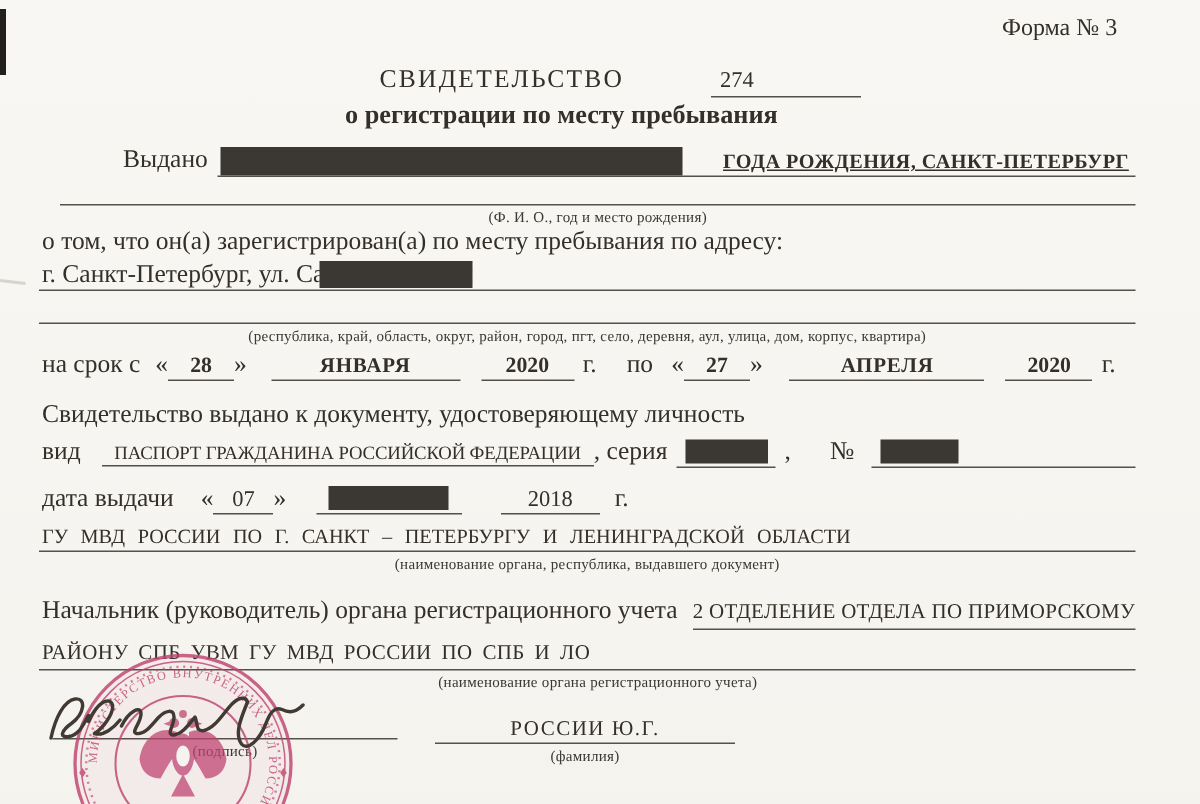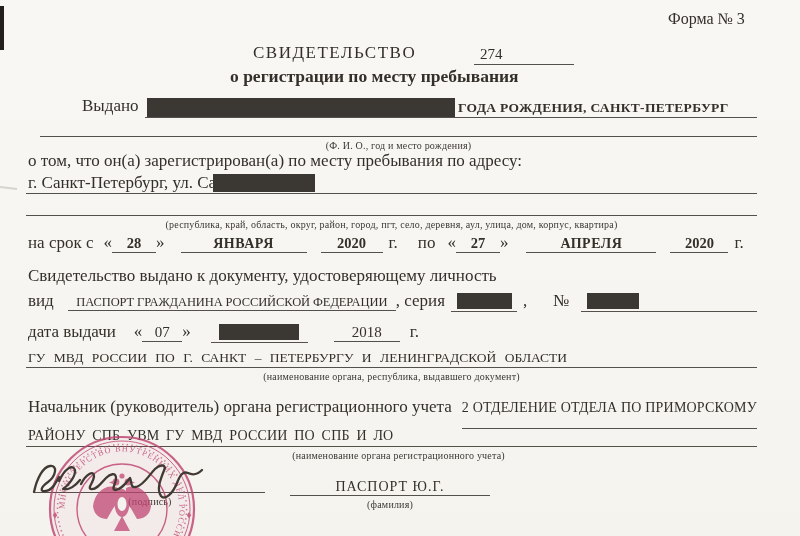--- a/index.html
+++ b/index.html
@@ -43,21 +43,21 @@
 
   <div class="abs" style="left:668px;top:10px;font-size:16px;white-space:nowrap;">Форма № 3</div>
 
   <div class="abs title" style="left:253px;top:43px;">СВИДЕТЕЛЬСТВО</div>
   <div class="abs num" style="left:480px;top:46px;">274</div>
   <div class="rule" style="left:474px;top:64px;width:100px;"></div>
   <div class="abs subtitle" style="left:230px;top:66px;font-weight:bold;">о регистрации по месту пребывания</div>
 
   <div class="abs body-text" style="left:82px;top:96px;">Выдано</div>
   <div class="abs redactbar" style="left:147px;top:98px;width:308px;height:19px;"></div>
-  <div class="abs bold-caps" style="left:458px;top:100px;">ГОДА РОЖДЕНИЯ, САНКТ-ПЕТЕРБУРГ</div>
+  <div class="abs bold-caps" style="left:482px;top:100px;text-decoration:underline;">ГОДА РОЖДЕНИЯ, САНКТ-ПЕТЕРБУРГ</div>
   <div class="rule" style="left:145px;top:117px;width:612px;"></div>
 
   <div class="rule" style="left:40px;top:136px;width:717px;"></div>
   <div class="caption" style="left:40px;top:140px;width:717px;">(Ф. И. О., год и место рождения)</div>
 
   <div class="abs body-text" style="left:28px;top:151px;">о том, что он(а) зарегистрирован(а) по месту пребывания по адресу:</div>
 
   <div class="abs body-text" style="left:28px;top:173px;">г. Санкт-Петербург, ул. Савушкина, дом</div>
   <div class="abs redactbar" style="left:213px;top:174px;width:102px;height:18px;"></div>
   <div class="rule" style="left:26px;top:193px;width:731px;"></div>
@@ -103,30 +103,30 @@
     <span class="cell num" style="width:66px;margin-right:10px;">2018</span>
     <span>г.</span>
   </div>
 
   <div class="abs wordspread" style="left:28px;top:350px;font-size:13.5px;white-space:nowrap;">ГУ МВД РОССИИ ПО Г. САНКТ – ПЕТЕРБУРГУ И ЛЕНИНГРАДСКОЙ ОБЛАСТИ</div>
   <div class="rule" style="left:26px;top:367px;width:731px;"></div>
   <div class="caption" style="left:26px;top:371px;width:731px;">(наименование органа, республика, выдавшего документ)</div>
 
   <div class="abs flexrow" style="left:28px;top:397px;right:43px;">
     <span class="body-text" style="margin-right:10px;">Начальник (руководитель) органа регистрационного учета</span>
-    <span class="cell authority-val" style="flex:1;padding-bottom:12px;text-align:center;">2 ОТДЕЛЕНИЕ ОТДЕЛА ПО ПРИМОРСКОМУ</span>
+    <span class="cell authority-val" style="flex:1;padding-bottom:2px;text-align:center;">2 ОТДЕЛЕНИЕ ОТДЕЛА ПО ПРИМОРСКОМУ</span>
   </div>
   <div class="abs authority-val wordspread2" style="left:28px;top:428px;">РАЙОНУ СПБ УВМ ГУ МВД РОССИИ ПО СПБ И ЛО</div>
   <div class="rule" style="left:26px;top:446px;width:731px;"></div>
   <div class="caption" style="left:40px;top:450px;width:717px;">(наименование органа регистрационного учета)</div>
 
   <div class="rule" style="left:35px;top:492px;width:230px;"></div>
   <div class="caption" style="left:35px;top:496px;width:230px;">(подпись)</div>
 
-  <div class="abs" style="left:290px;top:479px;width:200px;text-align:center;font-size:14px;letter-spacing:1px;">ПАСПОРТ Ю.Г.</div>
+  <div class="abs" style="left:290px;top:479px;width:200px;text-align:center;font-size:14px;letter-spacing:1px;">РОССИИ Ю.Г.</div>
   <div class="rule" style="left:290px;top:495px;width:200px;"></div>
   <div class="caption" style="left:290px;top:499px;width:200px;">(фамилия)</div>
 
   <svg class="abs" style="left:42px;top:430px;opacity:0.82;" width="165" height="106" viewBox="0 0 165 106">
     <g stroke="#bf4370" fill="none">
       <circle cx="80" cy="79" r="72" stroke-width="2.2" fill="rgba(191,67,112,0.05)"></circle>
       <circle cx="80" cy="79" r="68" stroke-width="1"></circle>
       <circle cx="80" cy="79" r="64.5" stroke-width="1.6" stroke-dasharray="1.4 3.2" opacity="0.8"></circle>
       <circle cx="80" cy="79" r="45" stroke-width="1.4"></circle>
     </g>

